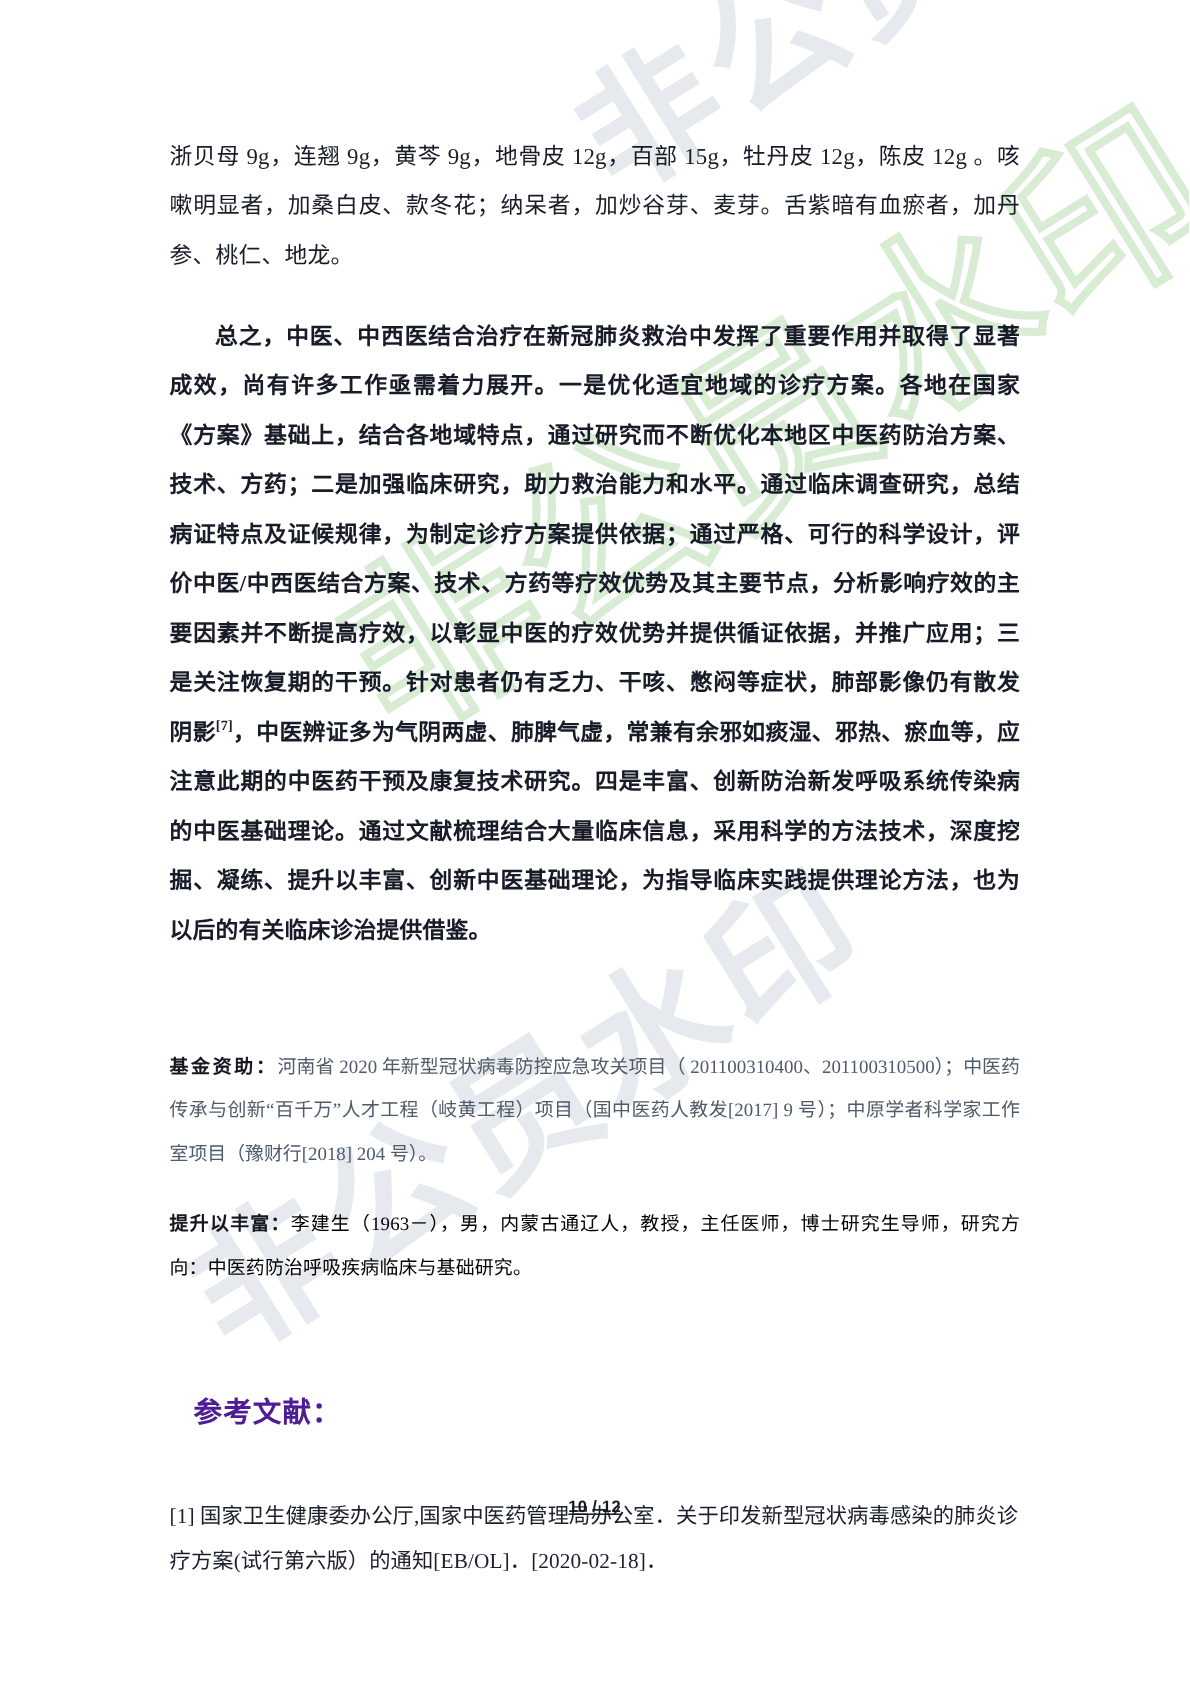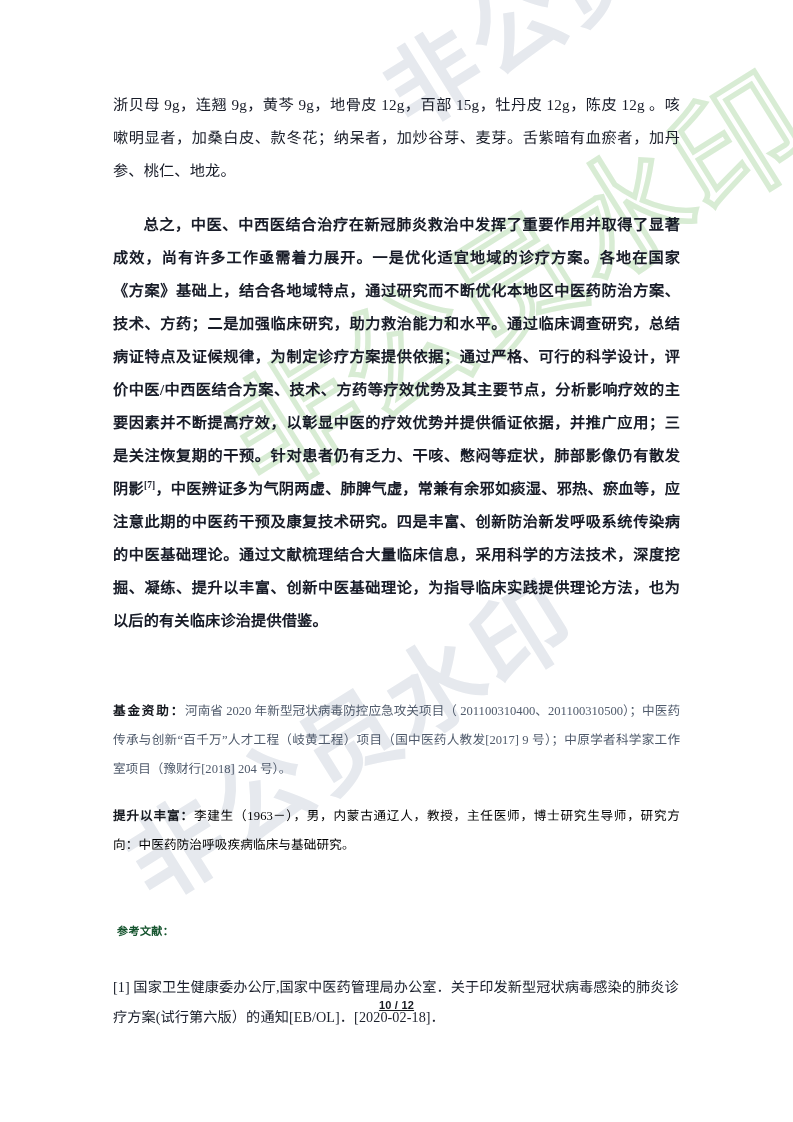--- a/index.html
+++ b/index.html
@@ -123,25 +123,25 @@
   .meta-block.author .meta-text {
     color: #000000;
     letter-spacing: 0.01em;
   }
   .meta-gap-small { height: 18px; }
 
   
   .ref-gap { height: 54px; }
 
   .ref-heading {
-    font-size: 11px;
+    font-size: 19px;
     line-height: 26px;
-    color: #14532d;
+    color: #4c1d95;
     font-weight: 600;
-    margin: 4px;
+    margin: 16px;
     letter-spacing: 0.04em;
   }
   .ref-heading-gap { height: 24px; }
 
   .ref-item {
     font-size: 14.2px;
     line-height: 30px;
     color: #1a1f2b;
     margin: 0;
     text-align: left;

